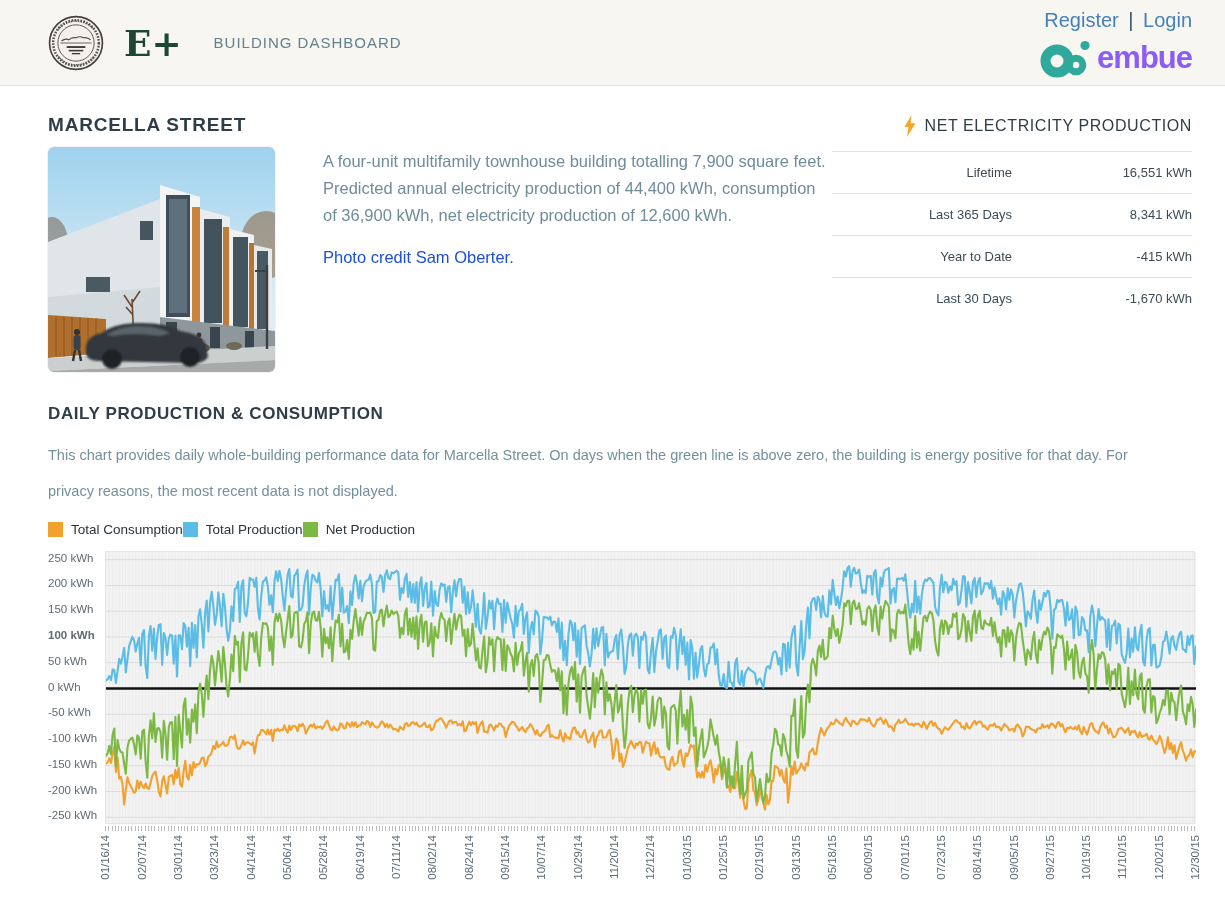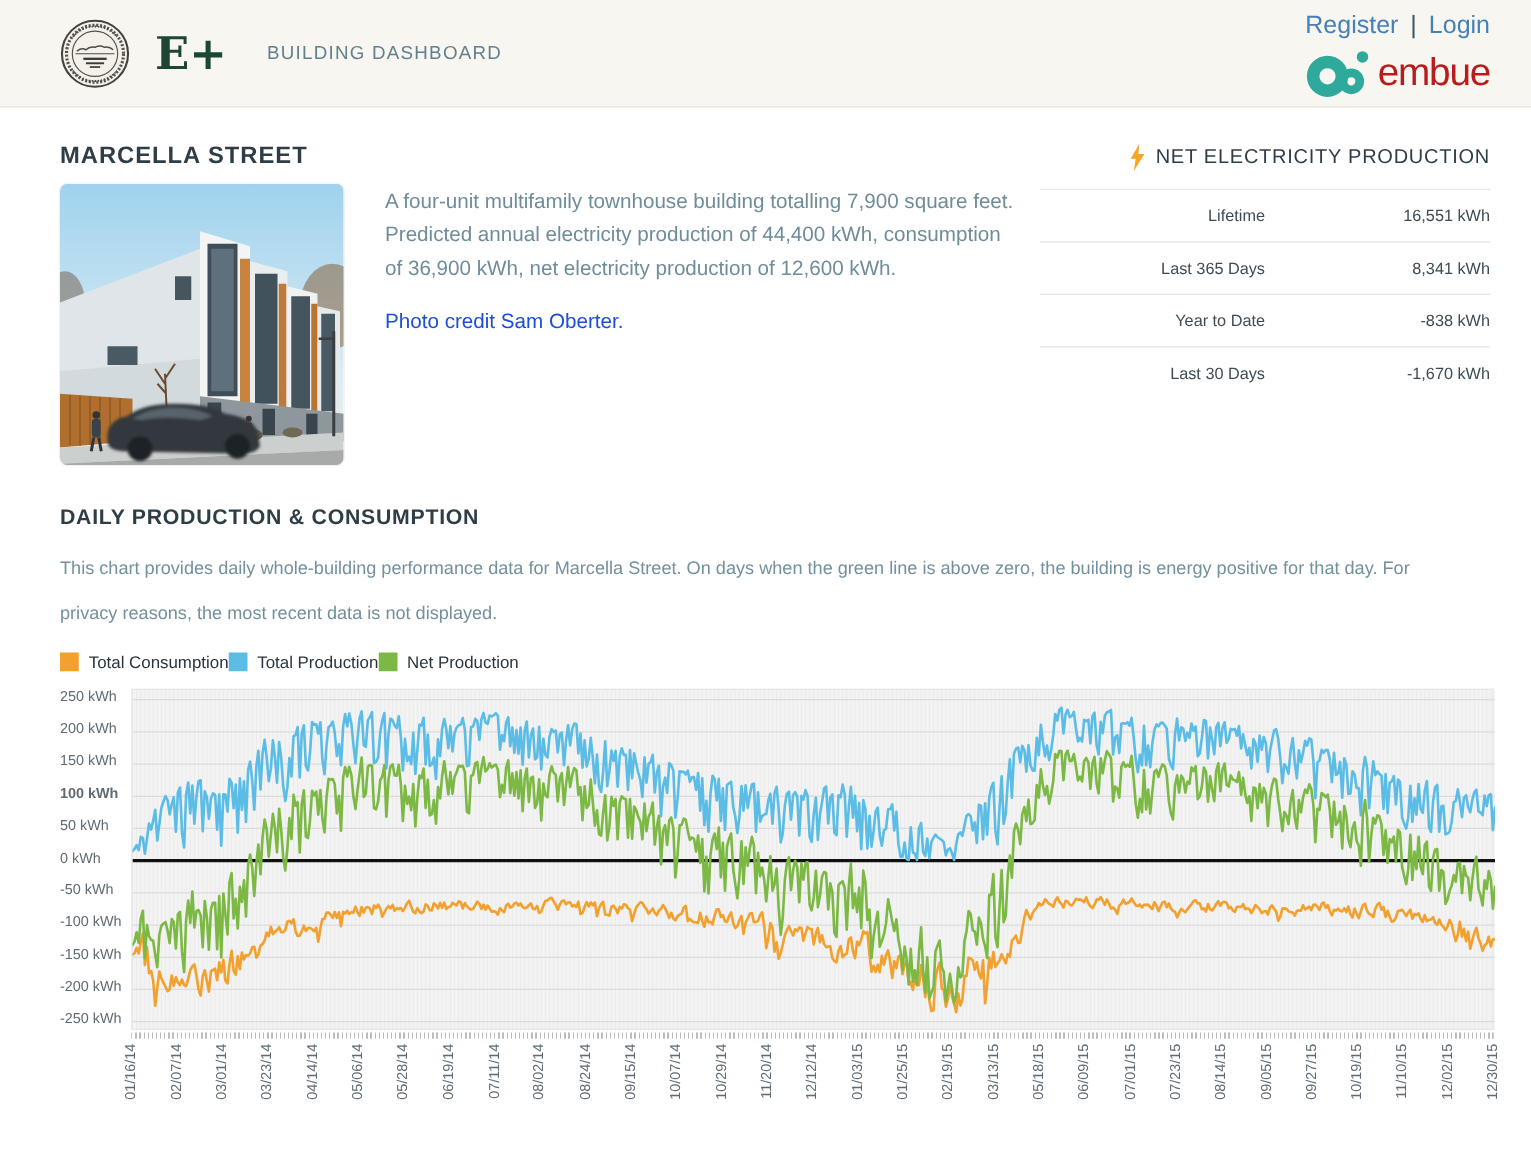--- a/index.html
+++ b/index.html
@@ -15,29 +15,29 @@
   }
   .header-left { display:flex; align-items:center; gap:16px; }
   .seal { width:56px; height:56px; }
   .eplus { font-family:"DejaVu Serif", serif; font-weight:bold; font-size:36px; color:#1d4734; line-height:1; margin-left:4px; }
   .dash-title { font-size:15px; letter-spacing:1px; color:#63808d; margin-left:16px; }
   .header-right { margin-left:auto; display:flex; flex-direction:column; align-items:flex-end; gap:2px; padding-top:4px; }
   .auth-links { font-size:20px; color:#33424a; }
   .auth-links a { color:#4580b8; text-decoration:none; cursor:pointer; }
   .auth-sep { color:#3b5664; margin:0 4px; }
   .brand { display:flex; align-items:center; gap:4px; margin-top:2px; }
-  .brand-word { font-size:31px; font-weight:normal; color:#b91c1c; letter-spacing:-1px; }
+  .brand-word { font-size:31px; font-weight:bold; color:#8b5cf6; letter-spacing:-1px; }
   
   .main { padding:0 33px 0 48px; }
   .info-row { display:flex; margin-top:26px; }
   .col-photo { width:227px; flex:0 0 227px; }
   h1.page-title { font-size:19px; font-weight:600; letter-spacing:0.8px; color:#2f3e46; margin-top:2px; }
   .photo { width:227px; height:225px; border-radius:6px; overflow:hidden; margin-top:11px; box-shadow:0 0 0 1px rgba(0,0,0,0.05); }
   .photo svg { display:block; }
-  .col-desc { width:505px; margin-left:33px; padding-top:36px; }
+  .col-desc { width:505px; margin-left:48px; padding-top:36px; }
   .desc { font-size:16.5px; line-height:27px; color:#6f8c99; }
   .photo-credit { font-size:16.5px; color:#1d4ed8; margin-top:19px; }
   .col-table { width:360px; margin-left:auto; padding-top:3px; }
   .net-title { display:flex; align-items:center; justify-content:flex-end; gap:9px; font-size:16px; letter-spacing:0.6px; color:#2f3e46; padding-bottom:14px; }
   .bolt { width:12px; height:22px; flex:0 0 12px; }
   .net-row { display:flex; align-items:center; height:42px; border-top:1px solid #e3e3e3; font-size:13px; color:#3c4b54; }
   .net-label { width:50%; text-align:right; }
   .net-value { flex:1; text-align:right; }
   
   h2.chart-title { font-size:17px; font-weight:600; letter-spacing:0.6px; color:#2f3e46; margin-top:32px; }
@@ -188,21 +188,21 @@
       <div class="net-row">
         <div class="net-label">Lifetime</div>
         <div class="net-value">16,551 kWh</div>
       </div>
       <div class="net-row">
         <div class="net-label">Last 365 Days</div>
         <div class="net-value">8,341 kWh</div>
       </div>
       <div class="net-row">
         <div class="net-label">Year to Date</div>
-        <div class="net-value">-838 kWh</div>
+        <div class="net-value">-415 kWh</div>
       </div>
       <div class="net-row">
         <div class="net-label">Last 30 Days</div>
         <div class="net-value">-1,670 kWh</div>
       </div>
     </div>
   </div>
 
   <h2 class="chart-title">DAILY PRODUCTION &amp; CONSUMPTION</h2>
   <p class="chart-intro">This chart provides daily whole-building performance data for Marcella Street. On days when the green line is above zero, the building is energy positive for that day. For privacy reasons, the most recent data is not displayed.</p>

